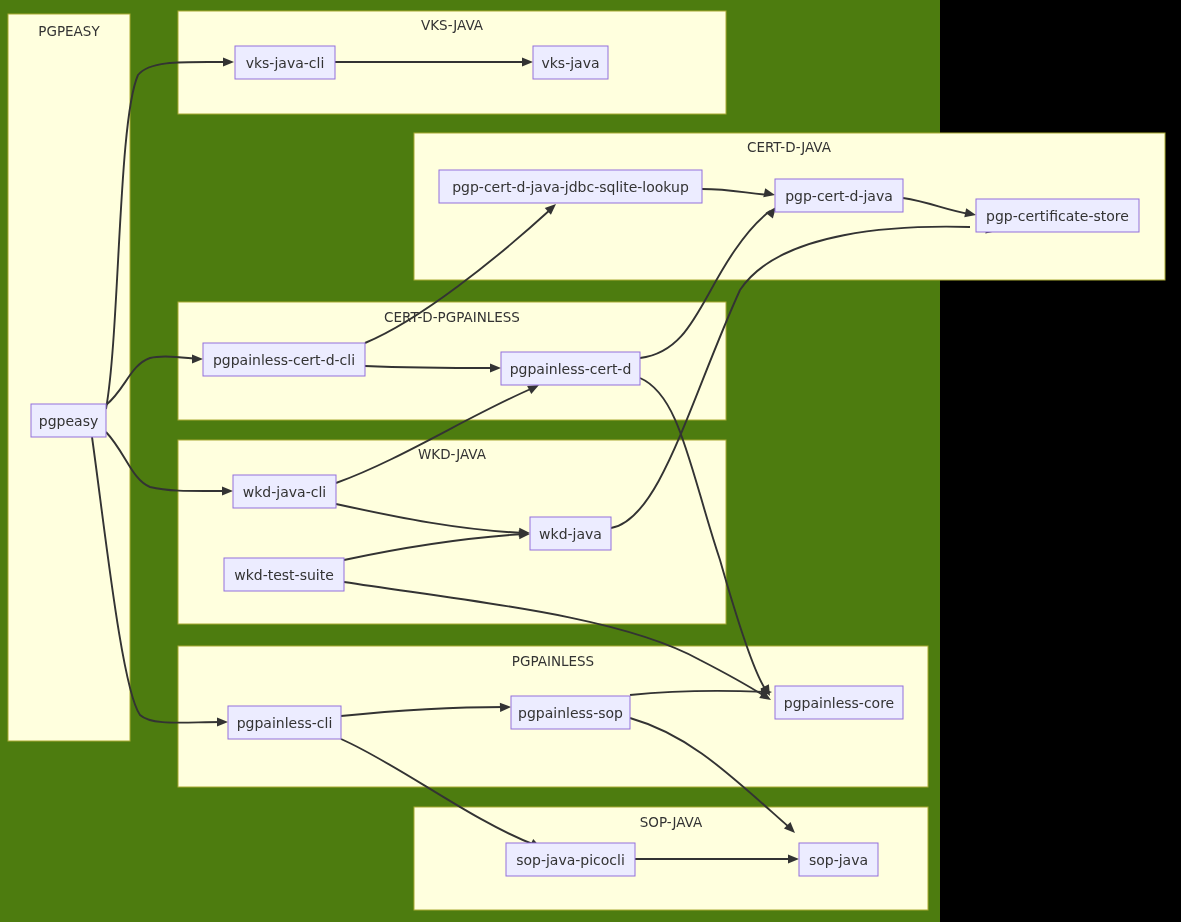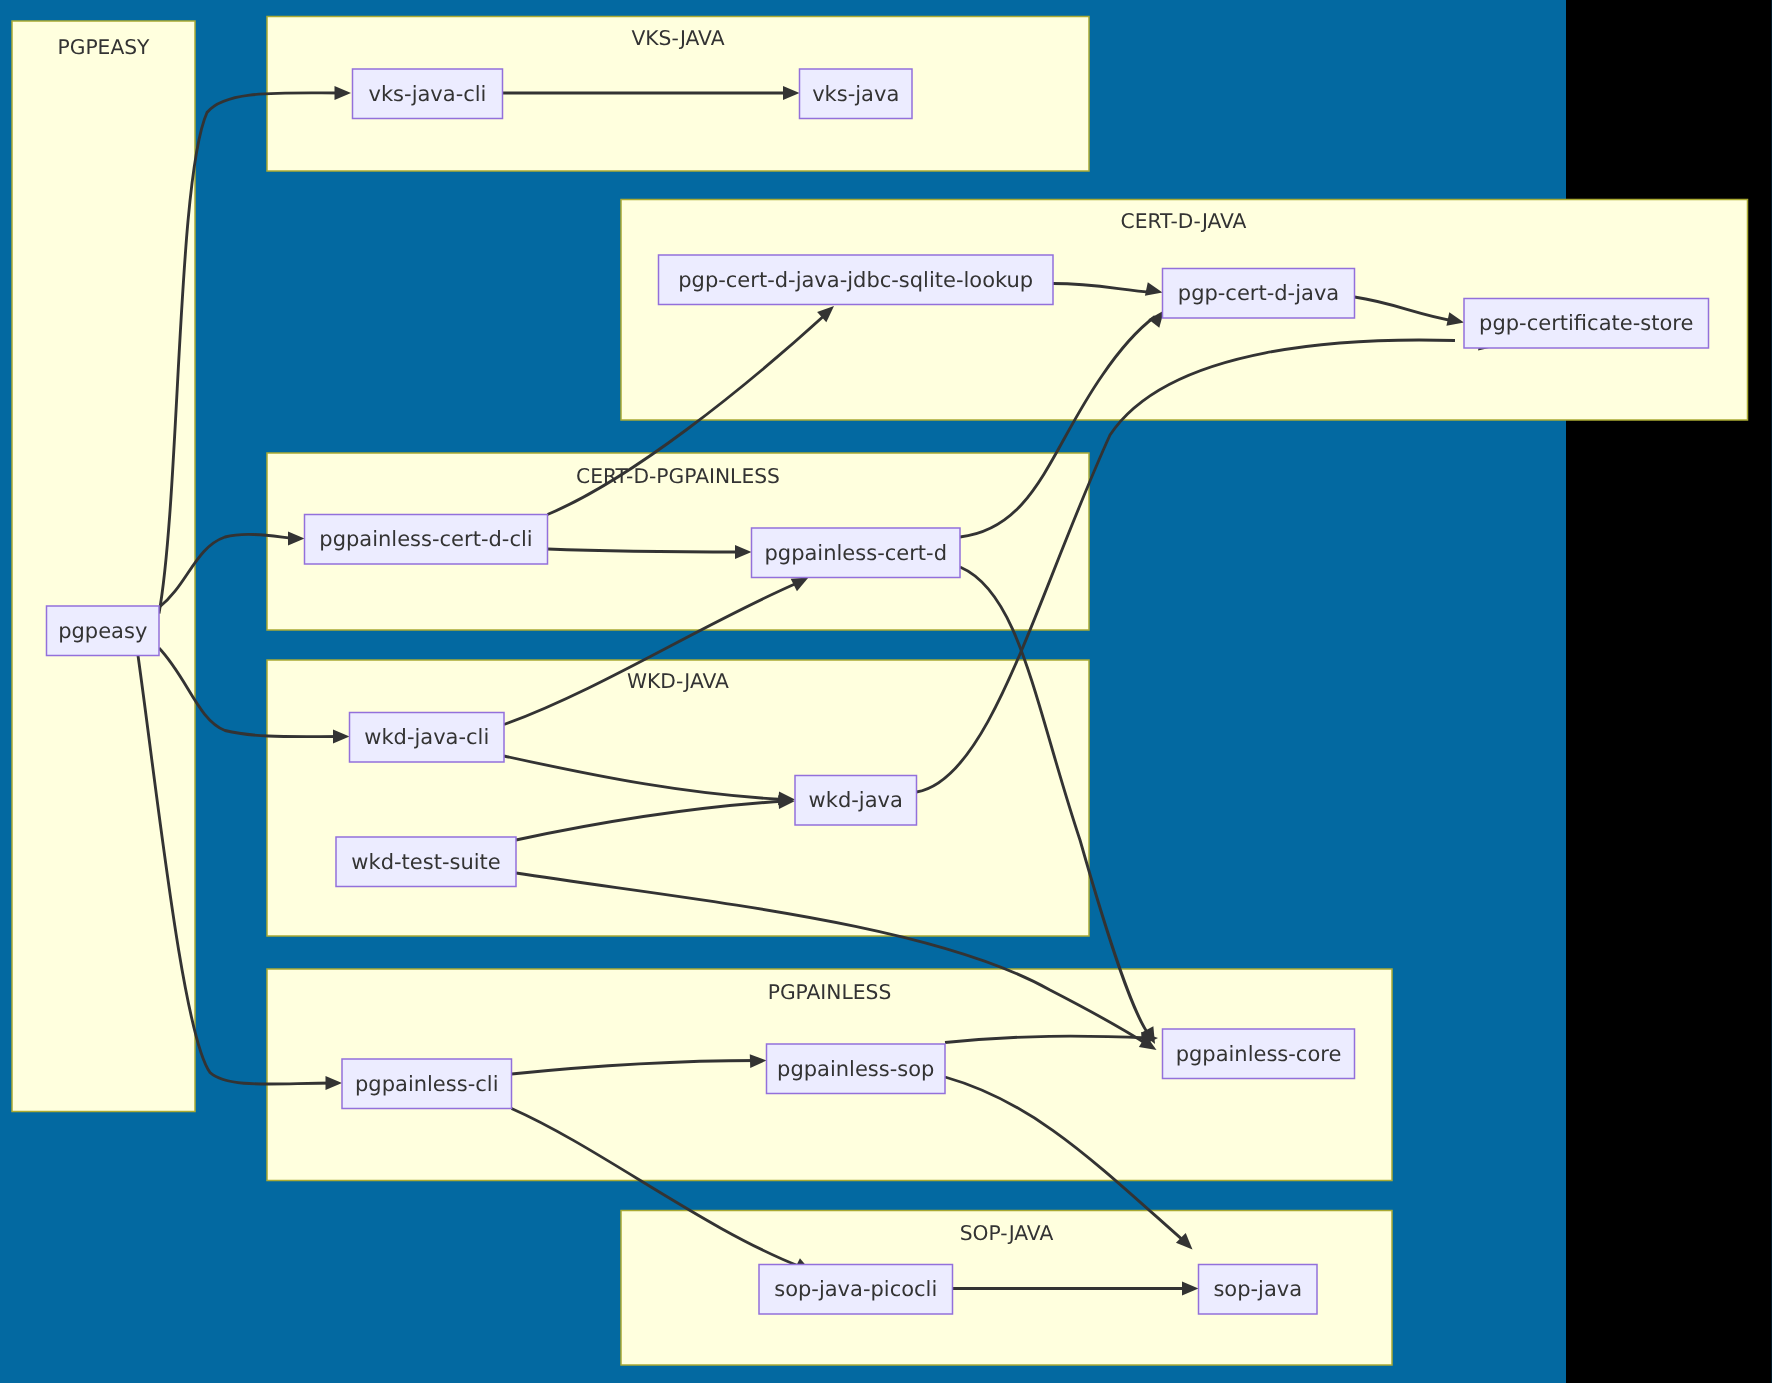--- a/index.html
+++ b/index.html
@@ -8,23 +8,23 @@
     background: #000000;
   }
   body {
     width: 1181px;
     height: 922px;
     overflow: hidden;
     font-family: "DejaVu Sans", sans-serif;
   }
   #diagram-root {
     position: relative;
-    width: 1044px;
+    width: 940px;
     height: 922px;
-    background: #0369a1;
+    background: #4d7c0f;
   }
   svg#graph {
     display: block;
     width: 1181px;
     height: 922px;
   }
   .cluster-rect {
     fill: #ffffde;
     stroke: #aaaa33;
     stroke-width: 1px;

